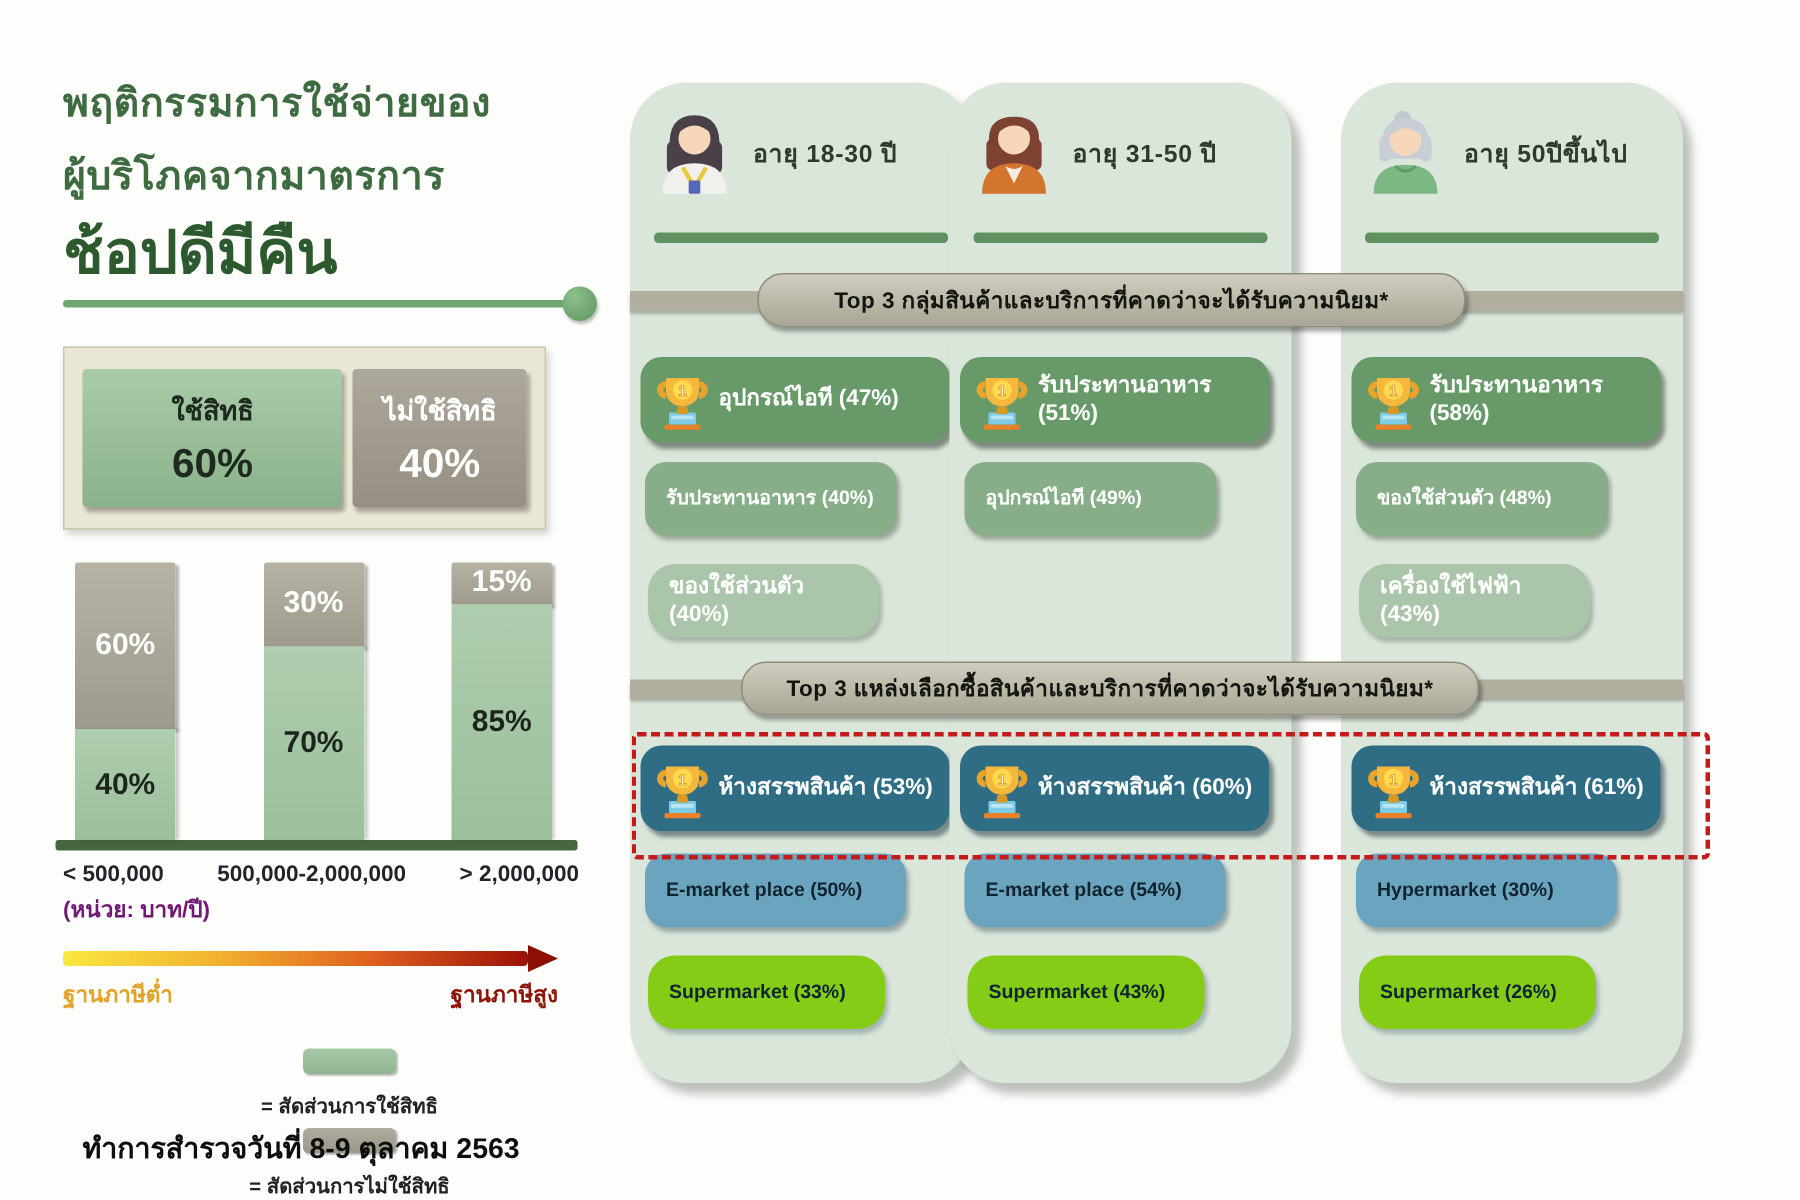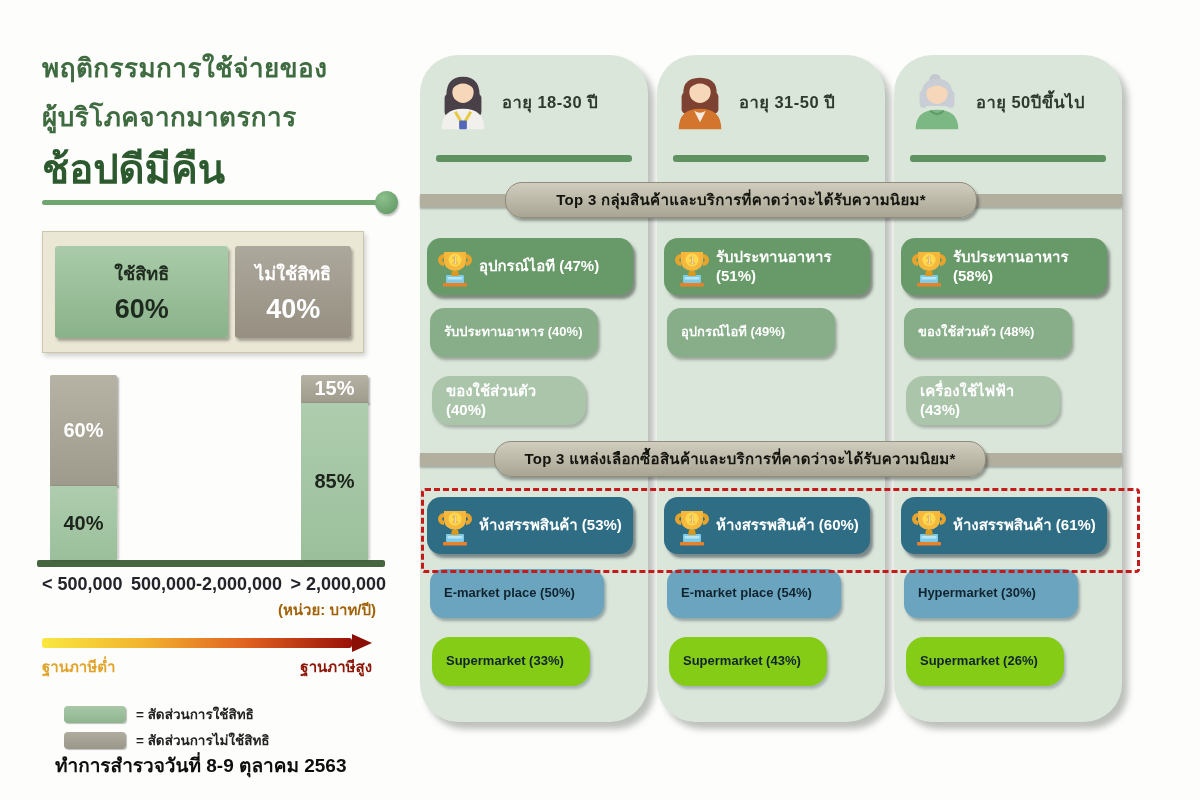--- a/index.html
+++ b/index.html
@@ -25,34 +25,34 @@
 
   .bar-chart{margin-top:22px;width:334px;height:185px;display:flex;justify-content:space-between;
     align-items:flex-end;padding:0 8px;box-sizing:border-box;}
   .bar{width:67px;height:100%;display:flex;flex-direction:column;}
   .seg{display:flex;align-items:center;justify-content:center;font-weight:bold;font-size:20px;box-sizing:border-box;}
   .seg.gray{background:linear-gradient(#b6b2a4,#9e9a8c);color:#fff;border-radius:2px 2px 0 0;
     box-shadow:2px 2px 2px rgba(0,0,0,.3);}
   .seg.green{background:linear-gradient(#aecdae,#9bbf9b);color:#1c241c;box-shadow:2px 0 2px rgba(0,0,0,.2);}
   .baseline{width:348px;height:7px;background:#46663f;margin-left:-5px;border-radius:2px;}
   .x-labels{display:flex;justify-content:space-between;width:344px;margin-top:7px;
-    font-size:18px;font-weight:bold;color:#23232b;}
-  .unit{width:334px;text-align:right;font-size:15px;font-weight:bold;color:#a16207;margin-top:3px;}
+    font-size:15px;font-weight:bold;color:#23232b;}
+  .unit{width:334px;text-align:left;font-size:15px;font-weight:bold;color:#701a75;margin-top:3px;}
 
   .tax-arrow-wrap{position:relative;margin-top:12px;width:330px;height:18px;}
   .arrow-bar{position:absolute;left:0;top:4px;height:10px;width:310px;border-radius:3px;
     background:linear-gradient(90deg,#f9e73f,#f2b22f,#df5f1f,#9a1107);}
   .arrow-head{position:absolute;right:0;top:0;width:0;height:0;
     border-left:20px solid #8c0f06;border-top:9px solid transparent;border-bottom:9px solid transparent;}
   .tax-labels{display:flex;justify-content:space-between;width:330px;margin-top:3px;font-size:15px;font-weight:bold;}
   .tax-low{color:#e2a32a;}
   .tax-high{color:#8c1408;}
 
   .legend{margin-top:24px;margin-left:22px;}
-  .legend-row{display:flex;align-items:center;gap:10px;margin:4px 0;font-size:13.5px;font-weight:600;color:#222;}
+  .legend-row{display:flex;align-items:center;gap:10px;margin:4px 0;font-size:13.5px;font-weight:600;color:#222;flex-direction:column;}
   .sw{width:62px;height:17px;border-radius:4px;box-shadow:1px 1px 1px rgba(0,0,0,.25);}
   .sw.green{background:linear-gradient(#a8c8a8,#8fb48f);}
   .sw.gray{background:linear-gradient(#b0ac9e,#9a968a);}
 
   .survey{position:absolute;left:55px;top:750px;font-size:19px;font-weight:bold;color:#0d0d0d;}
 
   
   .col{position:absolute;top:55px;width:228px;height:667px;background:#dbe6db;border-radius:38px;
     box-shadow:6px 7px 6px rgba(110,120,110,.45);}
   .col-head{display:flex;align-items:center;gap:8px;padding:16px 6px 0 12px;}
@@ -114,20 +114,24 @@
         <div class="u-value">40%</div>
       </div>
     </div>
 
     <div class="bar-chart" id="bar-chart">
         <div class="bar">
           <div class="seg gray" style="height: 60%;">60%</div>
           <div class="seg green" style="height: 40%;">40%</div>
         </div>
         <div class="bar">
+          <div class="seg gray" style="height: 30%;">30%</div>
+          <div class="seg green" style="height: 70%;">70%</div>
+        </div>
+        <div class="bar">
           <div class="seg gray" style="height: 15%;">15%</div>
           <div class="seg green" style="height: 85%;">85%</div>
         </div>
       </div>
     <div class="baseline"></div>
     <div class="x-labels" id="x-labels">
         <span>&lt; 500,000</span>
         <span>500,000-2,000,000</span>
         <span>&gt; 2,000,000</span>
       </div>
@@ -207,21 +211,21 @@
       <span>ห้างสรรพสินค้า (53%)</span>
     </div>
     <div class="pbox b2">
       <span>E-market place (50%)</span>
     </div>
     <div class="pbox b3">
       <span>Supermarket (33%)</span>
     </div>
   </div>
 
-  <div class="col" style="left:657px">
+  <div class="col" style="left:633px">
     <div class="col-head">
       <svg viewBox="0 0 64 64">
         <path d="M16 32 Q10 7 32 7 Q54 7 48 32 L46 42 L18 42 Z" fill="#7e4233"></path>
         <rect x="13" y="22" width="9" height="22" rx="4.5" fill="#7e4233"></rect>
         <rect x="42" y="22" width="9" height="22" rx="4.5" fill="#7e4233"></rect>
         <circle cx="32" cy="22" r="11" fill="#f7d7ba"></circle>
         <path d="M20 19 Q23 9 32 9 Q41 9 44 19 Q38 13 32 13 Q26 13 20 19 Z" fill="#7e4233"></path>
         <path d="M10 60 Q10 39 32 39 Q54 39 54 60 Z" fill="#d4752e"></path>
         <path d="M26 41 L32 53 L38 41 Q32 45 26 41 Z" fill="#f5ece2"></path>
       </svg>

